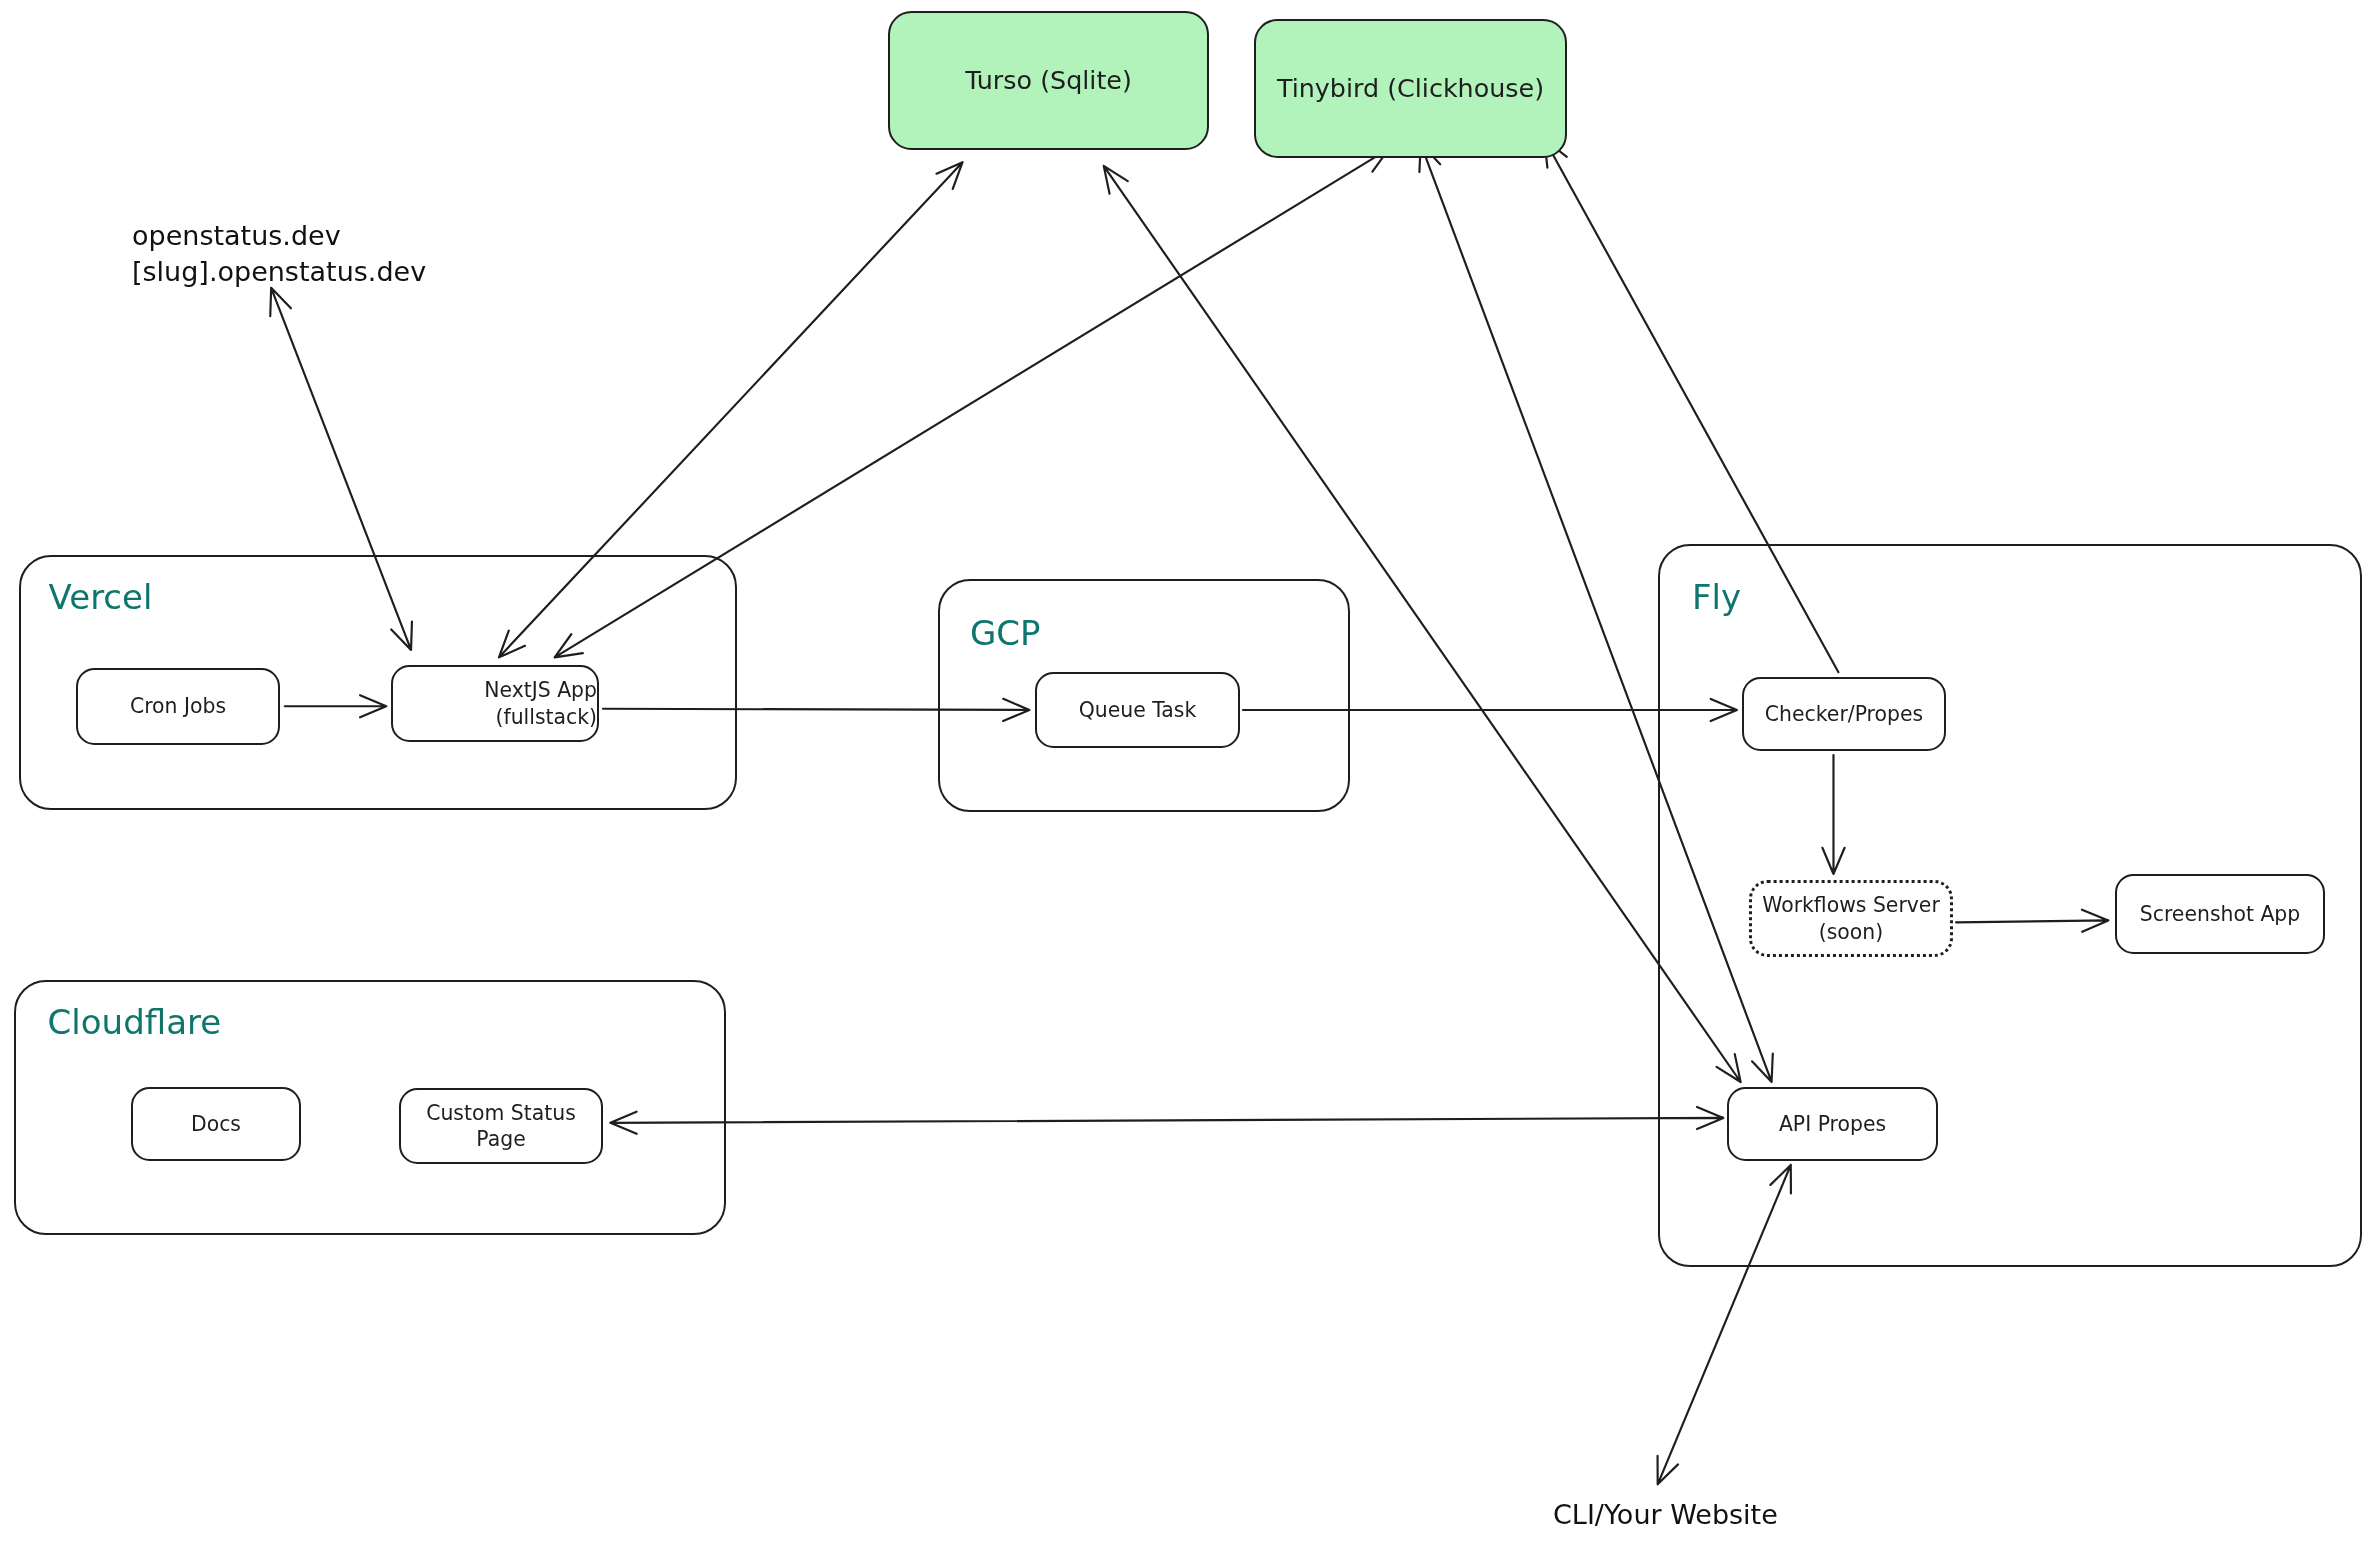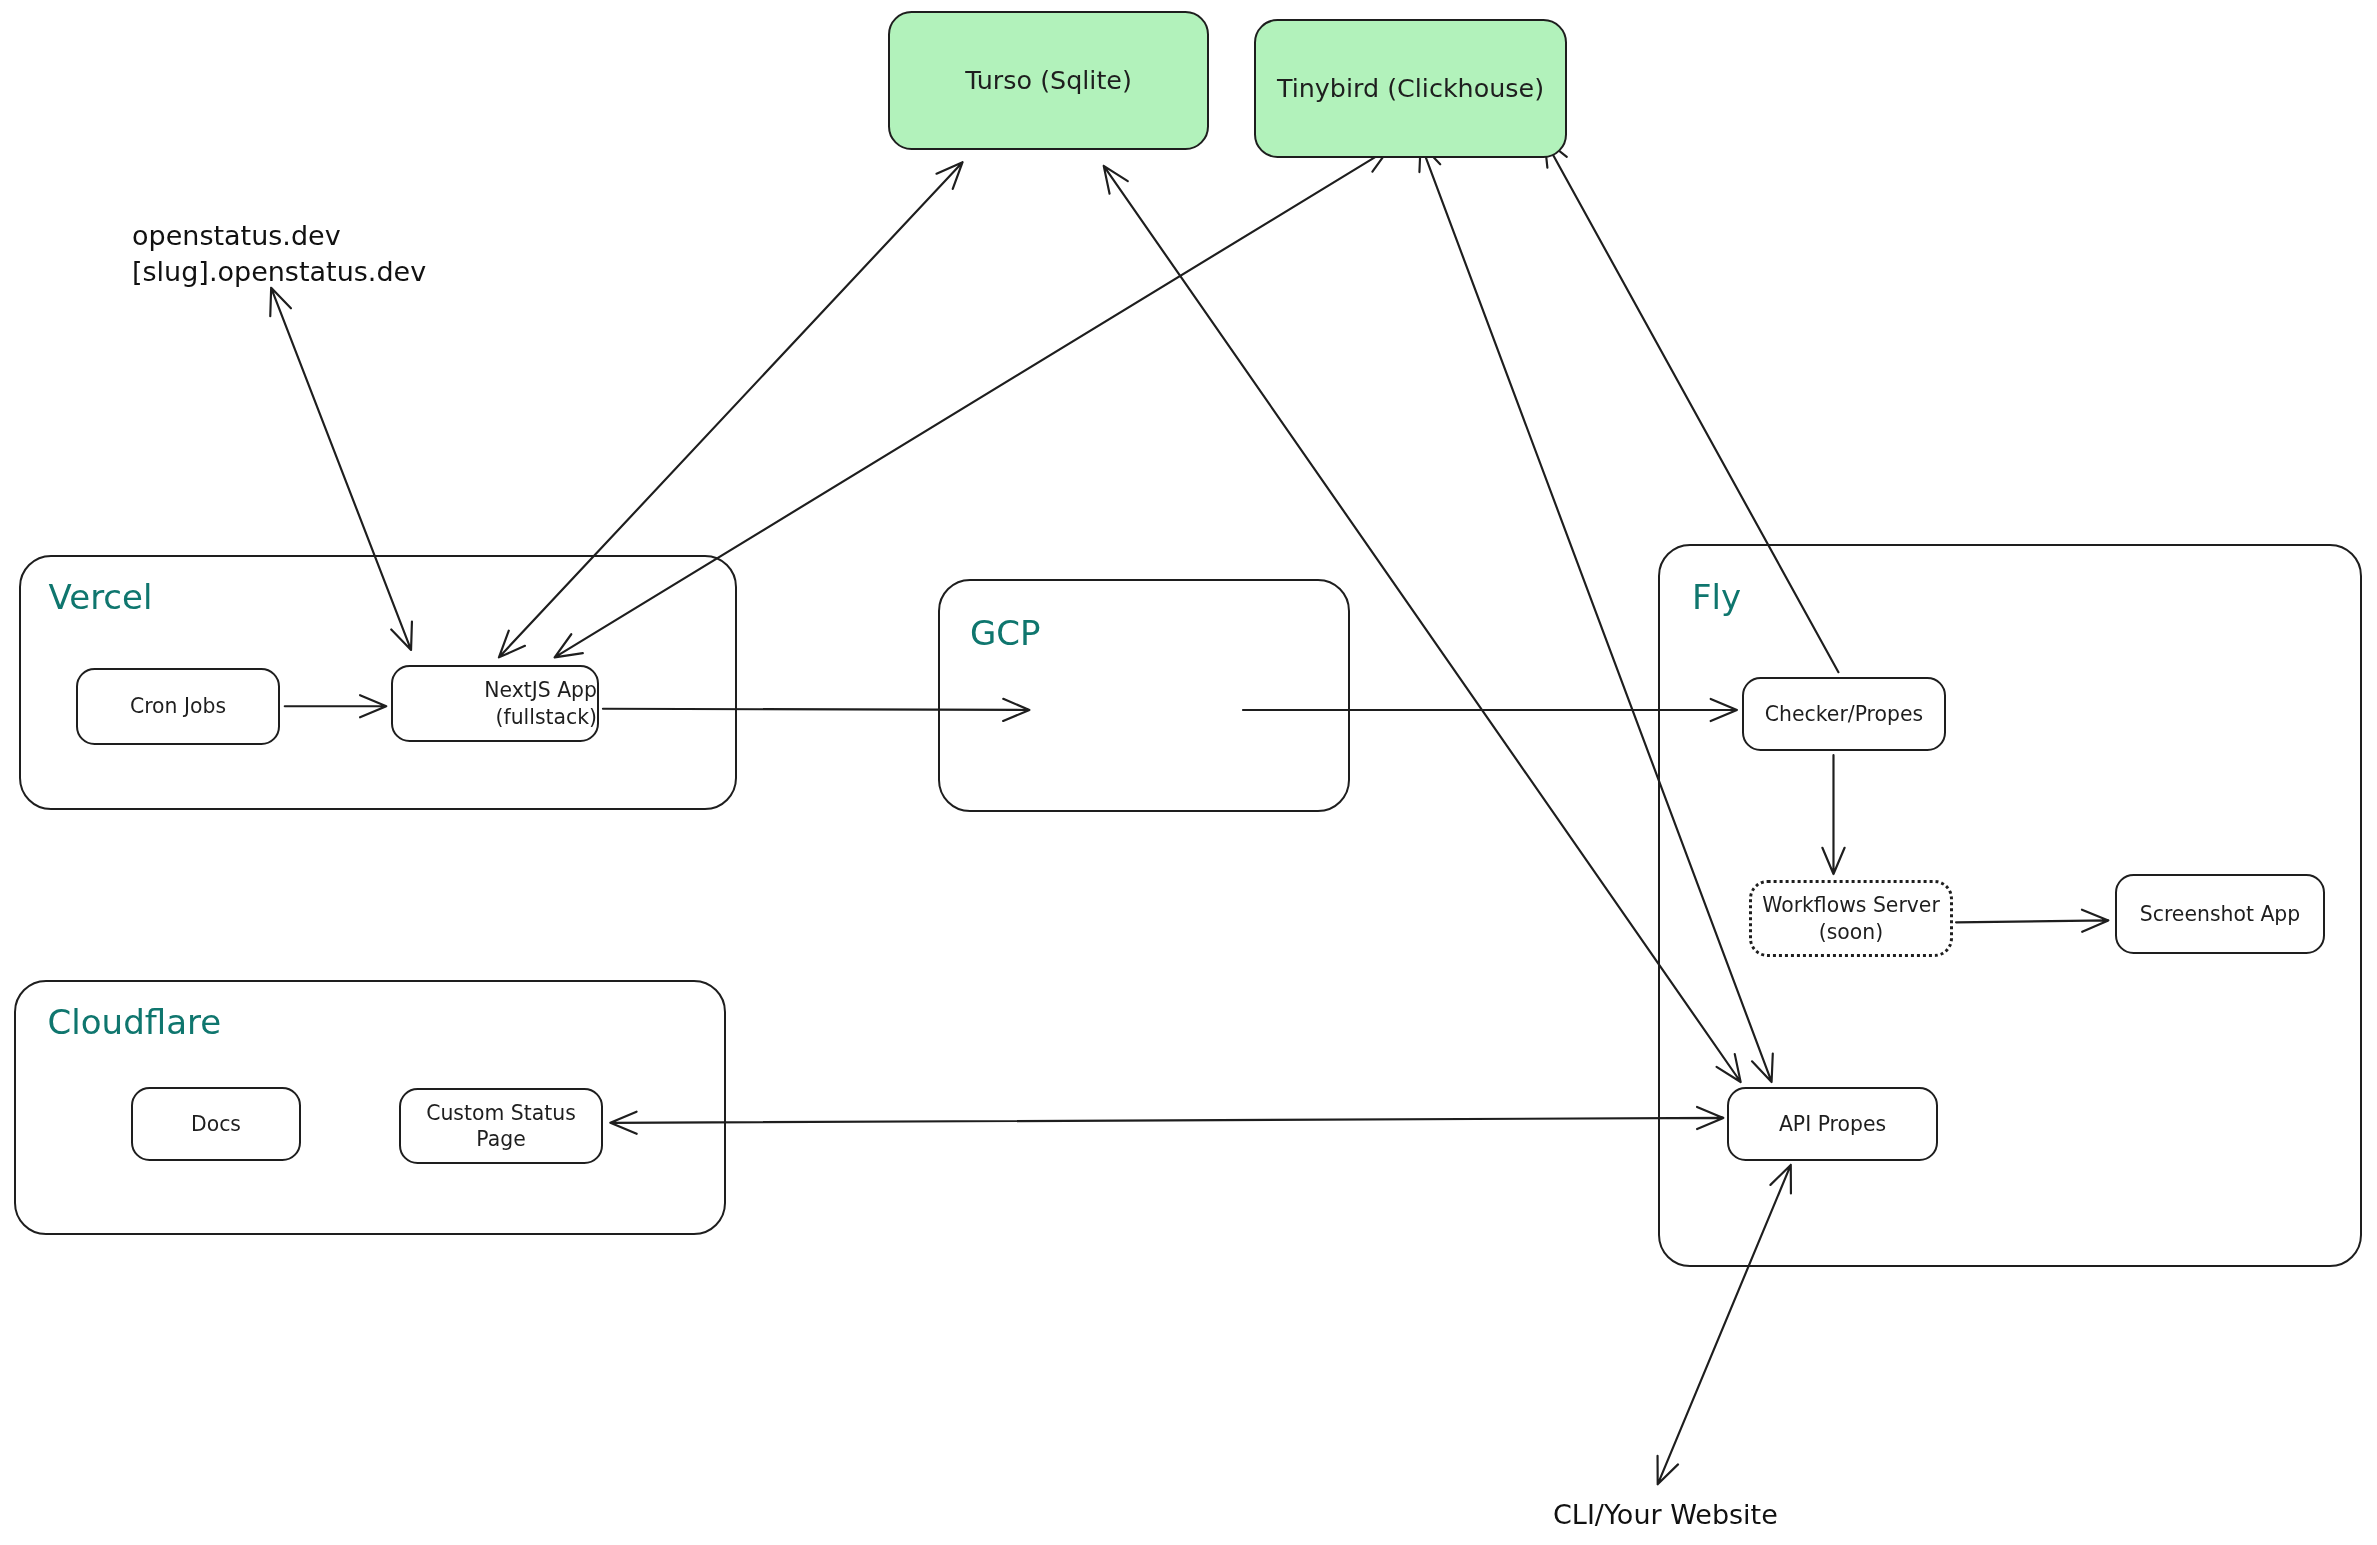--- a/index.html
+++ b/index.html
@@ -145,20 +145,23 @@
 
   <div class="node db" style="left:1254px; top:18.6px; width:313px; height:139px;">
     <span>Tinybird (Clickhouse)</span>
   </div>
 
   <div class="node" style="left:391px; top:665px; width:208px; height:77px;align-items:flex-end;">
     <span>NextJS App</span>
     <span>(fullstack)</span>
   </div>
 
+  <div class="node" style="left:1035px; top:672px; width:205px; height:76px;">
+    <span>Queue Task</span>
+  </div>
 
   <div class="node" style="left:1742px; top:677px; width:204px; height:74px;">
     <span>Checker/Propes</span>
   </div>
 
   <div class="node dotted" style="left:1749px; top:880px; width:204px; height:77px;">
     <span>Workflows Server</span>
     <span>(soon)</span>
   </div>
 

